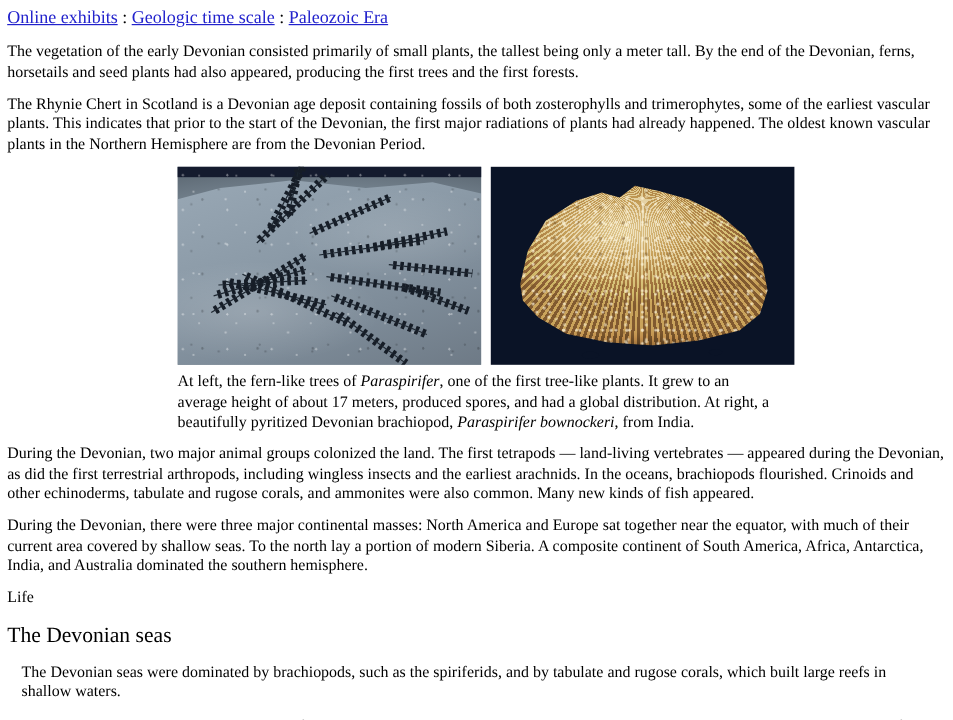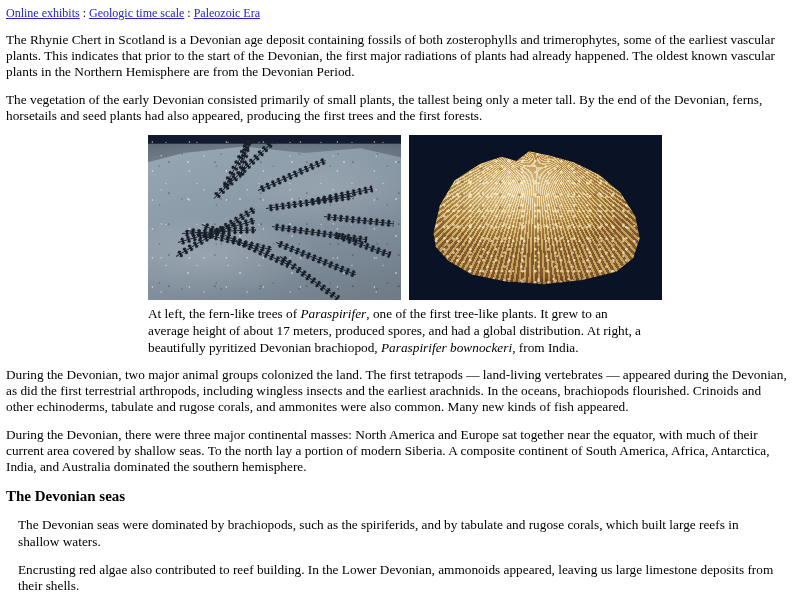--- a/index.html
+++ b/index.html
@@ -18,43 +18,43 @@
     color: #000000;
   }
   .page {
     padding: 6px 6px 0 6px;
     box-sizing: border-box;
     width: 794px;
   }
   
   .breadcrumb {
     margin: 0 0 11px 0;
-    font-size: 12px;
+    font-size: 15px;
     white-space: nowrap;
   }
   .breadcrumb a {
     color: #2222cc;
     text-decoration: underline;
   }
   .crumb-sep {
     color: #000000;
   }
   
   p.body-text {
     margin: 0 0 11px 0;
     text-align: left;
   }
   p.plain-heading {
     margin: 0 0 11px 0;
   }
   h3.sub-heading {
     margin: 0;
     padding: 0;
-    font-size: 15px;
-    font-weight: bold;
+    font-size: 18px;
+    font-weight: normal;
     font-family: "Liberation Serif", "DejaVu Serif", serif;
   }
   p.tight {
     margin: 12px;
   }
   i, em { font-style: italic; }
   
   .figure-block {
     margin: 0 0 10px 0;
     padding-left: 142px;
@@ -178,23 +178,23 @@
 </head>
 <body>
 
 <div class="page">
 
   <div class="breadcrumb">
     <a href="#">Online exhibits</a><span class="crumb-sep"> : </span><a href="#">Geologic time scale</a><span class="crumb-sep"> : </span><a href="#">Paleozoic Era</a>
   </div>
 
 
+  <p class="body-text">The vegetation of the early Devonian consisted primarily of small plants, the tallest being only a meter tall. By the end of the Devonian, ferns, horsetails and seed plants had also appeared, producing the first trees and the first forests.</p>
+
   <p class="body-text">The Rhynie Chert in Scotland is a Devonian age deposit containing fossils of both zosterophylls and trimerophytes, some of the earliest vascular plants. This indicates that prior to the start of the Devonian, the first major radiations of plants had already happened. The oldest known vascular plants in the Northern Hemisphere are from the Devonian Period.</p>
-
-  <p class="body-text">The vegetation of the early Devonian consisted primarily of small plants, the tallest being only a meter tall. By the end of the Devonian, ferns, horsetails and seed plants had also appeared, producing the first trees and the first forests.</p>
 
   <div class="figure-block">
     <div class="figure-images">
 
       <div class="photo photo-fern">
         <div class="fern-rock"></div>
         <div class="fern-speckle"></div>
 
         <div class="frond" style="left:28px; top:118px; width:92px; transform:rotate(-31deg);">
             <div class="pinnae"></div>
@@ -257,18 +257,19 @@
 
     </div>
 
     <p class="figure-caption"><span>At left, the fern-like trees of </span><i>Paraspirifer</i><span>, one of the first tree-like plants. It grew to an average height of about 17 meters, produced spores, and had a global distribution. At right, a beautifully pyritized Devonian brachiopod, </span><i>Paraspirifer bownockeri</i><span>, from India.</span></p>
   </div>
 
   <p class="body-text">During the Devonian, two major animal groups colonized the land. The first tetrapods — land-living vertebrates — appeared during the Devonian, as did the first terrestrial arthropods, including wingless insects and the earliest arachnids. In the oceans, brachiopods flourished. Crinoids and other echinoderms, tabulate and rugose corals, and ammonites were also common. Many new kinds of fish appeared.</p>
 
   <p class="body-text">During the Devonian, there were three major continental masses: North America and Europe sat together near the equator, with much of their current area covered by shallow seas. To the north lay a portion of modern Siberia. A composite continent of South America, Africa, Antarctica, India, and Australia dominated the southern hemisphere.</p>
 
+  <p class="plain-heading">Life</p>
 
   <h3 class="sub-heading">The Devonian seas</h3>
   <p class="tight">The Devonian seas were dominated by brachiopods, such as the spiriferids, and by tabulate and rugose corals, which built large reefs in shallow waters.</p>
   <p class="tight">Encrusting red algae also contributed to reef building. In the Lower Devonian, ammonoids appeared, leaving us large limestone deposits from their shells.</p>
 
 </div>
 
 </body></html>

